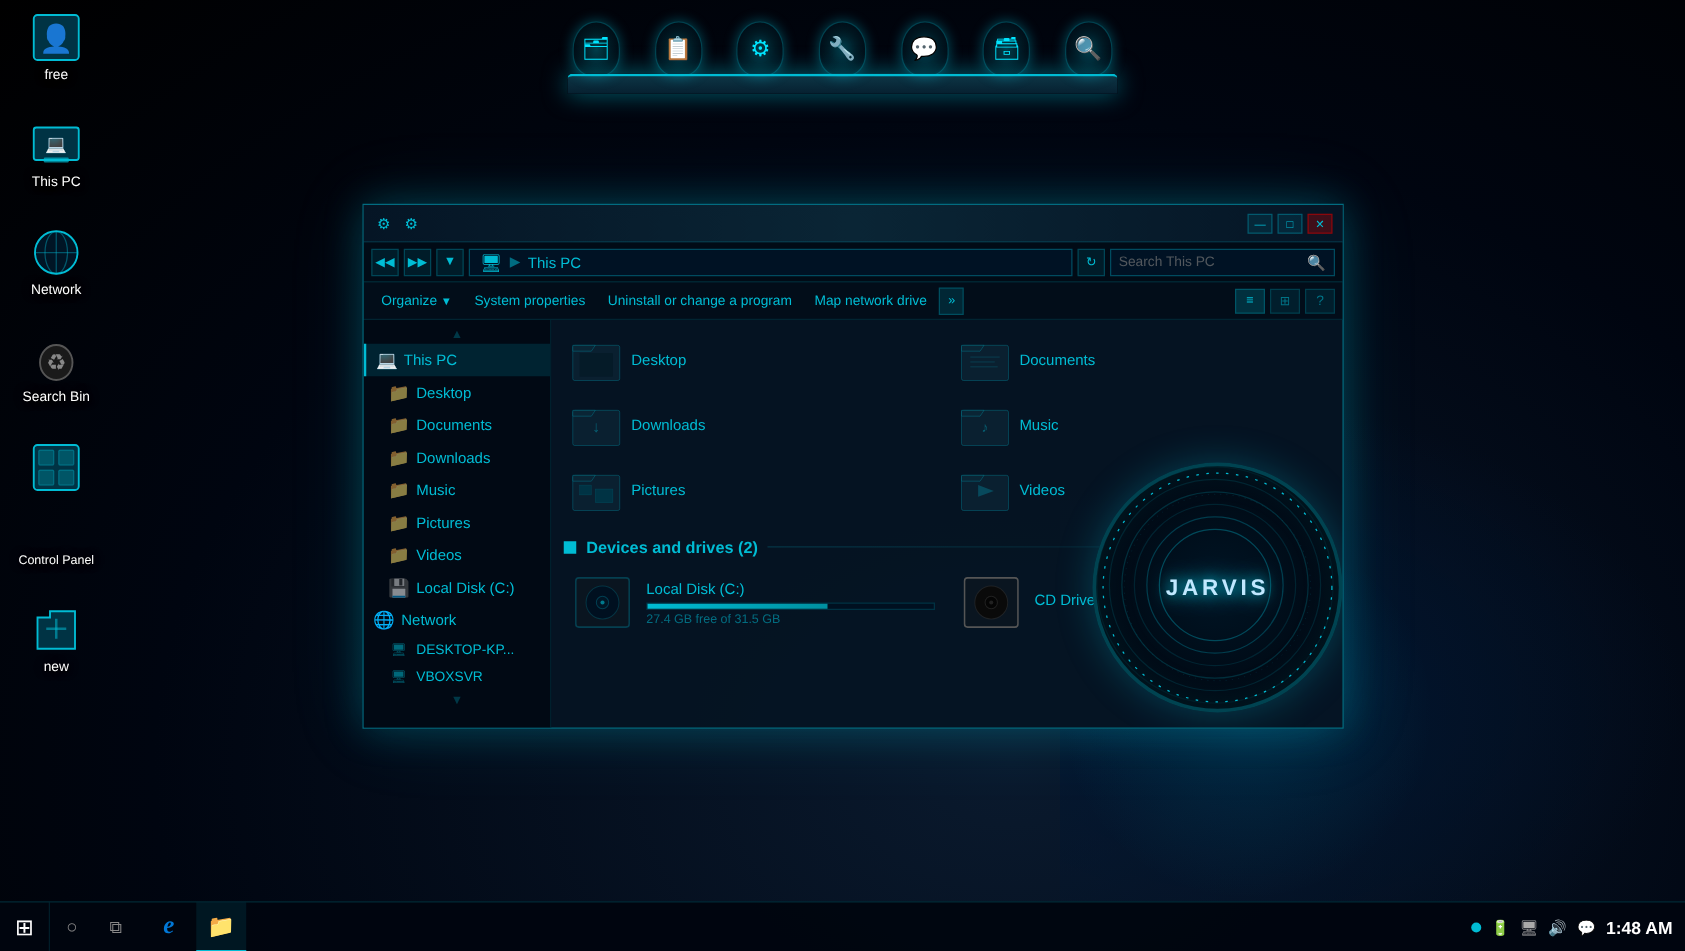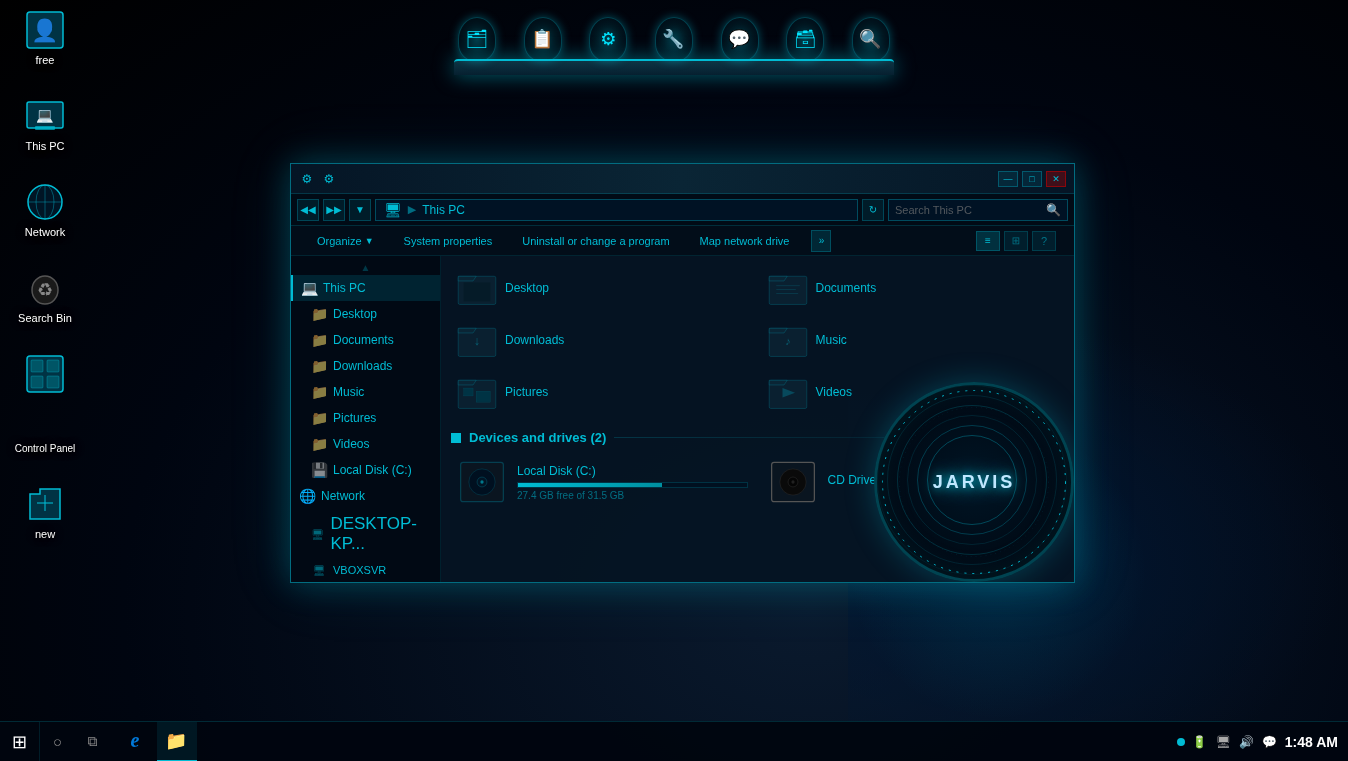--- a/index.html
+++ b/index.html
@@ -212,22 +212,22 @@
       opacity: 0.7;
     }
 
     
     .toolbar {
       height: 30px;
       background: rgba(0,10,20,0.6);
       border-bottom: 1px solid #00bcd422;
       display: flex;
       align-items: center;
-      padding: 0 18px;
-      gap: 14px;
+      padding: 0 6px;
+      gap: 2px;
     }
 
     .toolbar-btn {
       height: 22px;
       padding: 0 8px;
       background: transparent;
       border: none;
       color: #00bcd4;
       font-size: 11px;
       cursor: pointer;
@@ -715,21 +715,21 @@
       <div class="sidebar-item" style="padding-left:20px;">
         <span class="sidebar-item-icon" style="color:#00bcd488;">💾</span>
         <span>Local Disk (C:)</span>
       </div>
       <div class="sidebar-item">
         <span class="sidebar-item-icon">🌐</span>
         <span>Network</span>
       </div>
       <div class="sidebar-item" style="padding-left:20px;">
         <span class="sidebar-item-icon" style="color:#00bcd488; font-size:10px;">🖥</span>
-        <span style="font-size:17px;">DESKTOP-KP...</span>
+        <span style="font-size:11px;">DESKTOP-KP...</span>
       </div>
       <div class="sidebar-item" style="padding-left:20px;">
         <span class="sidebar-item-icon" style="color:#00bcd488; font-size:10px;">🖥</span>
         <span style="font-size:11px;">VBOXSVR</span>
       </div>
 
       <div style="display:flex;justify-content:center;padding:2px;color:#00bcd444;font-size:10px;">▼</div>
     </div>
 
     <div class="main-panel" style="position:relative;">
@@ -825,21 +825,21 @@
             <circle cx="30" cy="28" r="16" fill="#0a0a0a" stroke="#33333388" stroke-width="1"></circle>
             <circle cx="30" cy="28" r="6" fill="#050505" stroke="#55555555" stroke-width="1"></circle>
             <circle cx="30" cy="28" r="2" fill="#333" opacity="0.6"></circle>
           </svg>
           <div class="device-info">
             <div class="device-name">CD Drive (D:)</div>
           </div>
         </div>
       </div>
 
-      <div style="position:absolute; right:10px; bottom:0; width:195px; height:195px;text-align:center;">
+      <div style="position:absolute; right:10px; bottom:12px; width:195px; height:195px;text-align:center;">
         <div class="jarvis-circle">
 
           <div class="jarvis-ring" style="width:190px;height:190px;border-color:#00bcd411;top:0;left:0;"></div>
           <div class="jarvis-ring" style="width:170px;height:170px;border-color:#00bcd422;top:10px;left:10px;"></div>
           <div class="jarvis-ring" style="width:150px;height:150px;border-color:#00bcd433;top:20px;left:20px;"></div>
           <div class="jarvis-ring" style="width:130px;height:130px;border-color:#00bcd422;top:30px;left:30px;"></div>
           <div class="jarvis-ring" style="width:110px;height:110px;border-color:#00bcd444;top:40px;left:40px;"></div>
           <div class="jarvis-ring" style="width:90px;height:90px;border-color:#00bcd455;top:50px;left:50px;"></div>
 
           <svg style="position:absolute;width:100%;height:100%;top:0;left:0;" viewBox="0 0 195 195">

